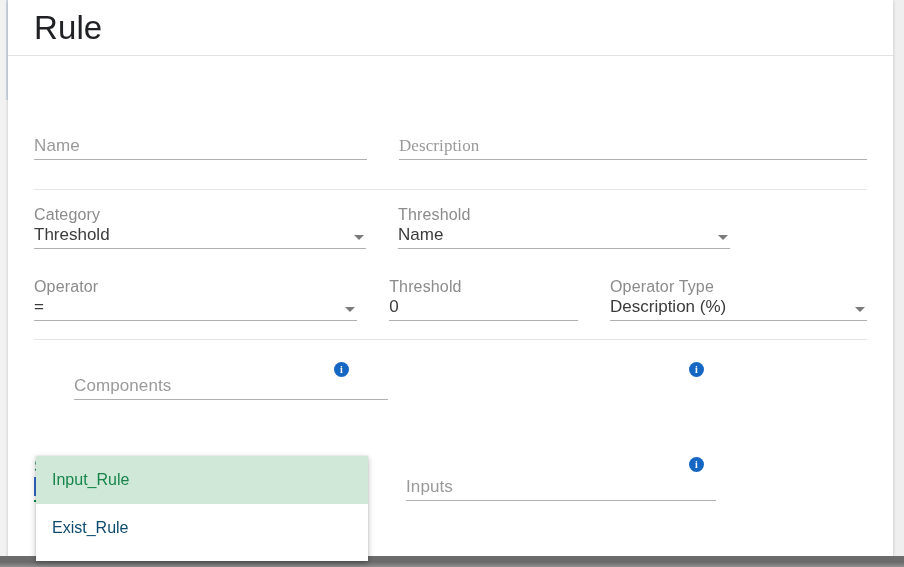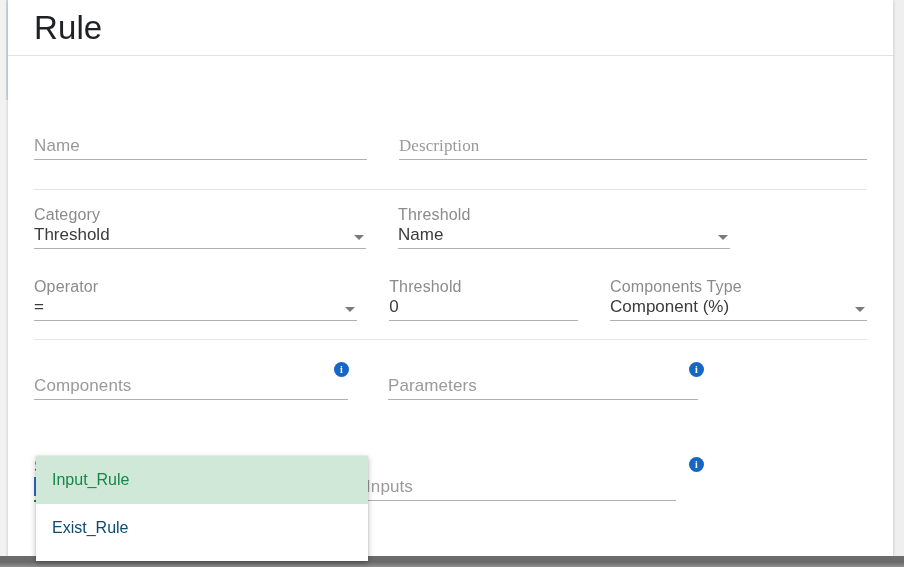--- a/index.html
+++ b/index.html
@@ -319,48 +319,44 @@
             <div class="field-value">=</div>
             <div class="field-underline"></div>
             <span class="caret"></span>
           </div>
           <div class="field" style="width:194px;">
             <div class="field-label">Threshold</div>
             <div class="field-value">0</div>
             <div class="field-underline"></div>
           </div>
           <div class="field" style="width:264px;">
-            <div class="field-label">Components Type</div>
-            <div class="field-value">Component (%)</div>
+            <div class="field-label">Operator Type</div>
+            <div class="field-value">Description (%)</div>
             <div class="field-underline"></div>
             <span class="caret"></span>
           </div>
         </div>
       </div>
 
       <div class="divider" style="top:283px;"></div>
 
-      <div class="row" style="top:318px;">
+      <div class="row" style="top:318px;margin-left:40px;">
         <div style="display:flex; gap:40px;">
           <div class="field" style="width:314px;">
             <div class="field-placeholder">Components</div>
             <div class="field-underline"></div>
           </div>
-          <div class="field" style="width:310px;">
-            <div class="field-placeholder">Parameters</div>
-            <div class="field-underline"></div>
-          </div>
         </div>
       </div>
 
       <div class="info-icon" style="left:326px; top:306px;">i</div>
       <div class="info-icon" style="left:681px; top:306px;">i</div>
 
       <div class="row" style="top:404px;">
-        <div style="display:flex; ">
+        <div style="display:flex; gap:40px;">
           <div class="field" style="width:332px;">
             <div class="field-label green">Select rule type</div>
             <div class="field-value"><span class="sel-highlight">Input_Rule</span></div>
             <div class="field-underline green"></div>
             <span class="caret up"></span>
           </div>
           <div class="field" style="width:310px;">
             <div style="height:15px;"></div>
             <div class="field-placeholder">Inputs</div>
             <div class="field-underline"></div>

